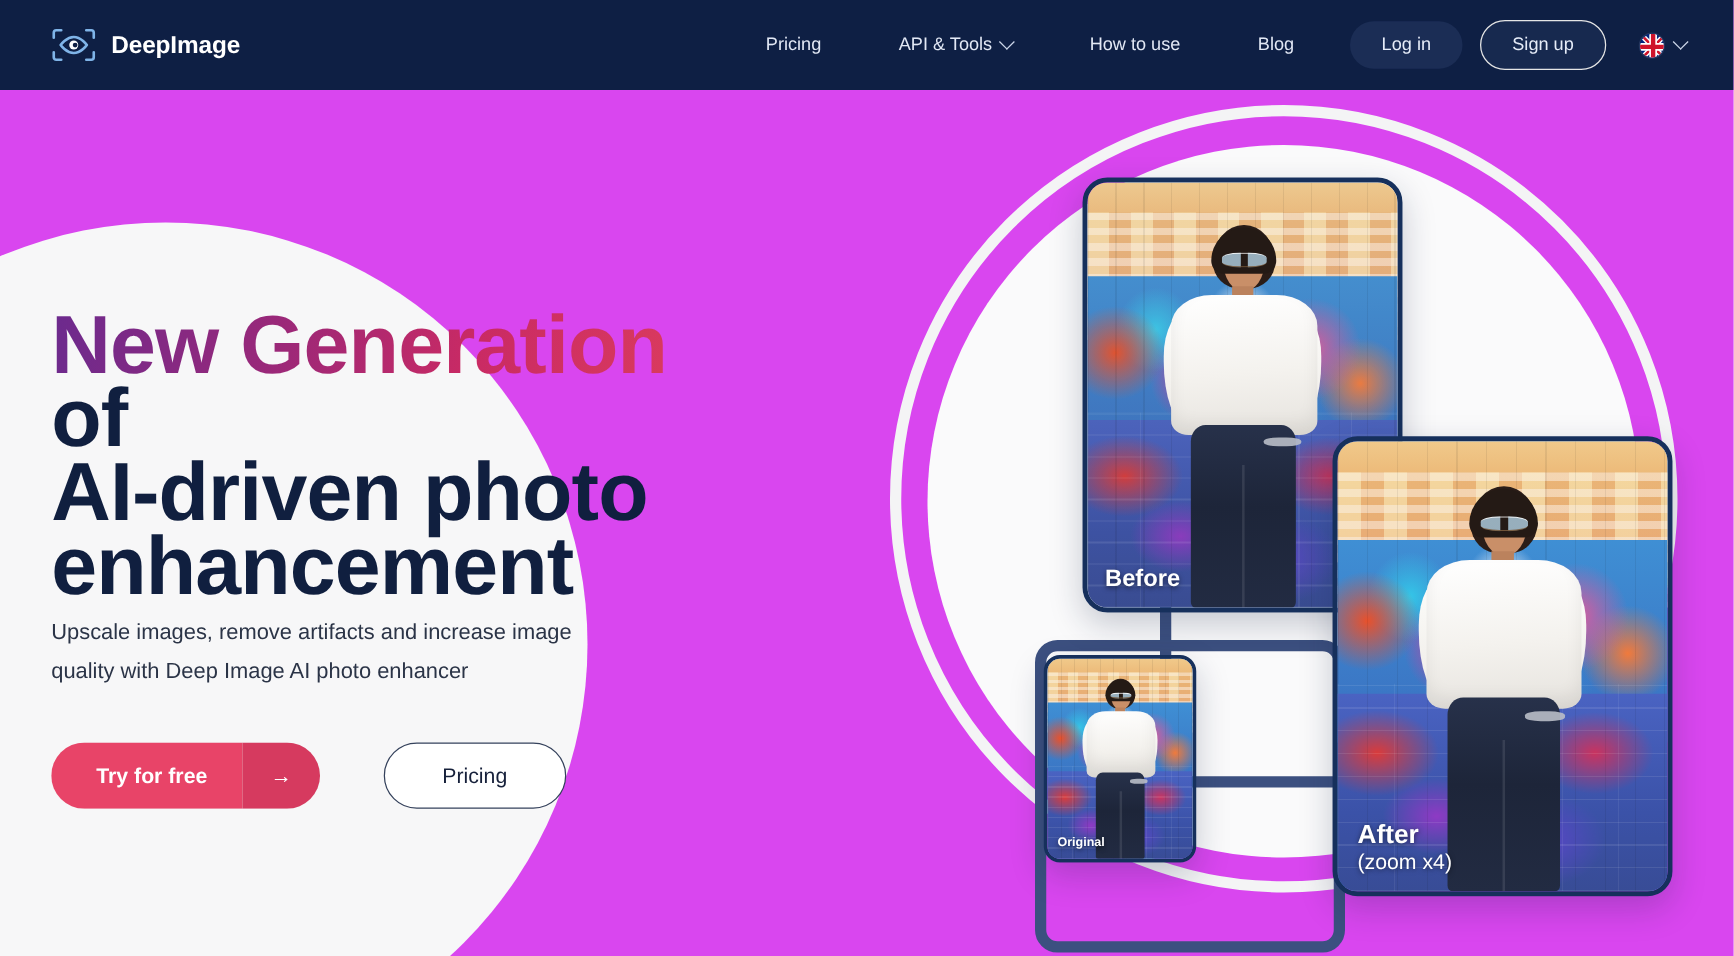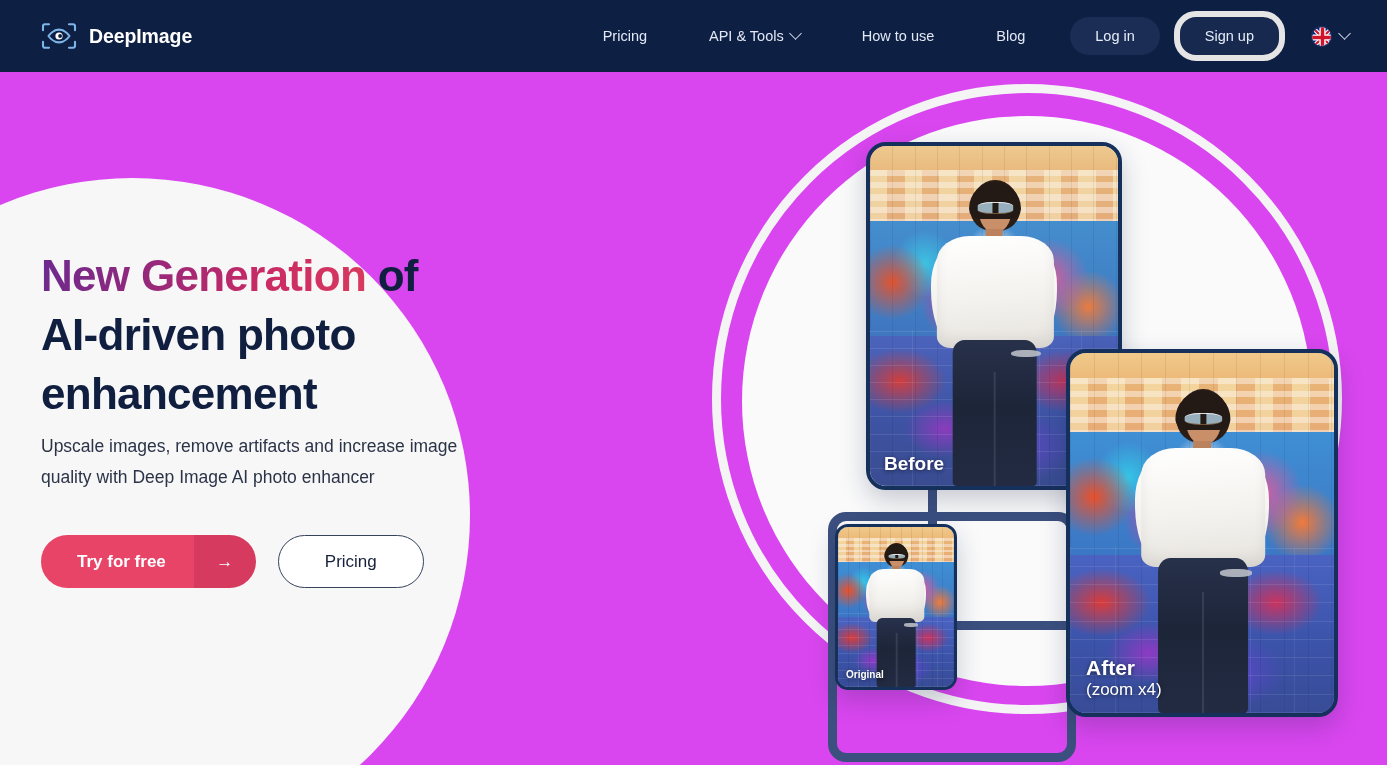--- a/index.html
+++ b/index.html
@@ -94,21 +94,21 @@
     font-size: 14.5px;
     border: none;
     border-radius: 22px;
     padding: 11px 25px;
     cursor: pointer;
     white-space: nowrap;
     font-family: "Liberation Sans", sans-serif;
   }
   .btn-pill.outline {
     background: #17294f;
-    border: 6px solid #e5e5e5;
+    border: 1px solid #e5e5e5;
   }
 
   .lang {
     display: flex;
     align-items: center;
     gap: 8px;
     margin-left: 12px;
     cursor: pointer;
   }
   .flag {
@@ -148,21 +148,21 @@
   }
 
   
   .hero-left {
     position: absolute;
     left: 41px; top: 246px;
     width: 540px;
     z-index: 10;
   }
   .hero-title {
-    font-size: 44px;
+    font-size: 66px;
     line-height: 59px;
     font-weight: bold;
     color: #101f3f;
     letter-spacing: -0.7px;
   }
   .grad {
     background: linear-gradient(100deg, #6b2a8e 0%, #9c2878 38%, #c92a64 68%, #d93a5e 100%);
     -webkit-background-clip: text;
     background-clip: text;
     color: transparent;
@@ -172,21 +172,21 @@
     margin-top: 8px;
     font-size: 17.5px;
     line-height: 31px;
     color: #2b3447;
     max-width: 480px;
   }
   .hero-cta {
     margin-top: 42px;
     display: flex;
     align-items: center;
-    gap: 22px;
+    gap: 51px;
   }
   .try-btn {
     display: flex;
     align-items: stretch;
     border-radius: 27px;
     overflow: hidden;
     height: 53px;
     cursor: pointer;
     border: none;
     padding: 0;

